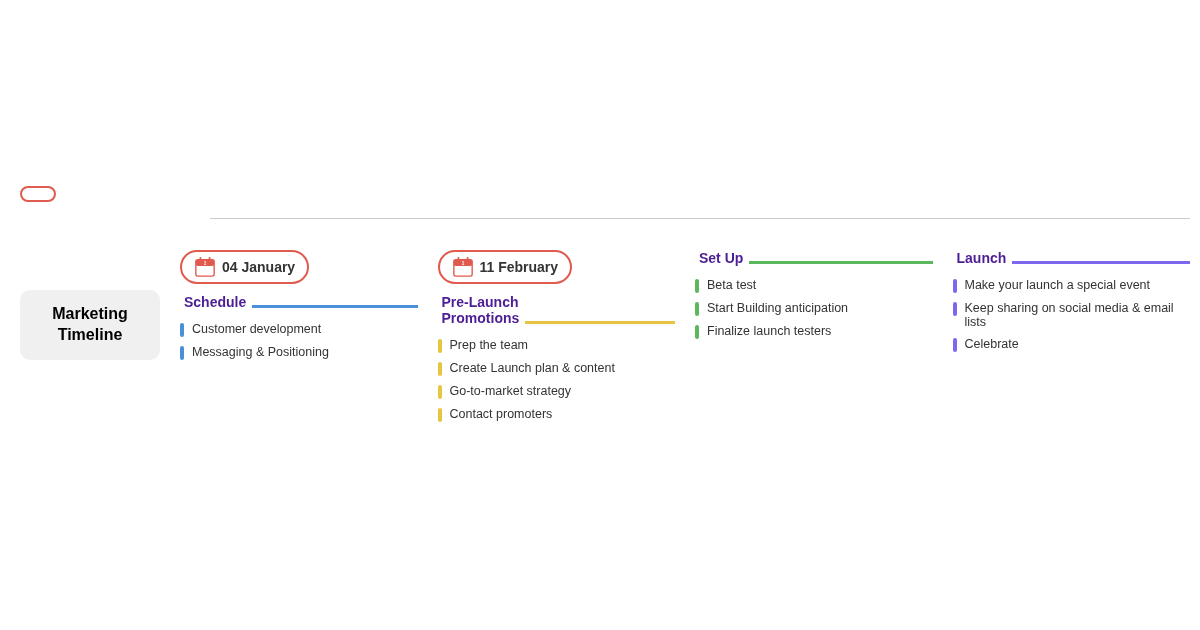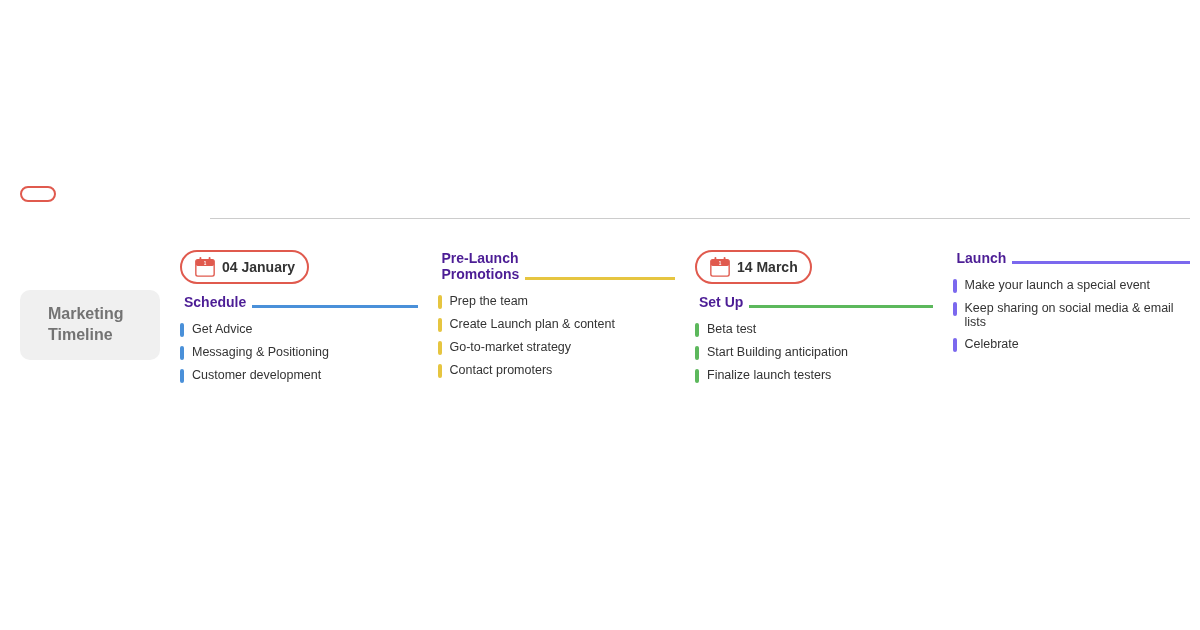--- a/index.html
+++ b/index.html
@@ -59,21 +59,22 @@
     .marketing-timeline {
       position: absolute;
       top: 290px;
       left: 20px;
       width: 140px;
       background: #f0f0f0;
       border-radius: 10px;
       padding: 14px 28px;
       font-size: 16px;
       font-weight: bold;
-      color: #737373;
+      color: #000000;
+      text-align: center;
       line-height: 1.3;
     }
 
     
     .columns {
       position: absolute;
       top: 250px;
       left: 170px;
       right: 0;
       display: flex;
@@ -203,61 +204,58 @@
       <text x="12" y="9.5" text-anchor="middle" fill="#fff" font-size="5" font-weight="bold" font-family="Arial">1</text>
     </svg>
     <span>04 January</span>
   </div>
         <div class="title-row">
           <div class="section-title">Schedule</div>
           <div class="title-line line-blue"></div>
         </div>
         <ul class="item-list bullet-blue">
           <li>
-            <span>Get Advice</span>
+            <span>Customer development</span>
           </li>
           <li>
             <span>Messaging &amp; Positioning</span>
-          </li>
-          <li>
-            <span>Customer development</span>
-          </li>
-        </ul>
-      </div>
-      <div class="column">
-        <div class="title-row">
-          <div class="section-title">Pre-Launch<br>Promotions</div>
-          <div class="title-line line-yellow"></div>
-        </div>
-        <ul class="item-list bullet-yellow">
-          <li>
-            <span>Prep the team</span>
-          </li>
-          <li>
-            <span>Create Launch plan &amp; content</span>
-          </li>
-          <li>
-            <span>Go-to-market strategy</span>
-          </li>
-          <li>
-            <span>Contact promoters</span>
           </li>
         </ul>
       </div>
       <div class="column">
         <div class="date-badge">
     <svg class="calendar-icon" viewBox="0 0 24 24" fill="none" xmlns="http://www.w3.org/2000/svg">
       <rect x="2" y="4" width="20" height="18" rx="2" fill="#fff" stroke="#e05a4e" stroke-width="1.5"></rect>
       <rect x="2" y="4" width="20" height="7" rx="2" fill="#e05a4e"></rect>
       <line x1="7" y1="2" x2="7" y2="7" stroke="#e05a4e" stroke-width="2" stroke-linecap="round"></line>
       <line x1="17" y1="2" x2="17" y2="7" stroke="#e05a4e" stroke-width="2" stroke-linecap="round"></line>
       <text x="12" y="9.5" text-anchor="middle" fill="#fff" font-size="5" font-weight="bold" font-family="Arial">1</text>
     </svg>
-    <span>14 March</span>
-  </div>
+    <span>11 February</span>
+  </div>
+        <div class="title-row">
+          <div class="section-title">Pre-Launch<br>Promotions</div>
+          <div class="title-line line-yellow"></div>
+        </div>
+        <ul class="item-list bullet-yellow">
+          <li>
+            <span>Prep the team</span>
+          </li>
+          <li>
+            <span>Create Launch plan &amp; content</span>
+          </li>
+          <li>
+            <span>Go-to-market strategy</span>
+          </li>
+          <li>
+            <span>Contact promoters</span>
+          </li>
+        </ul>
+      </div>
+      <div class="column">
         <div class="title-row">
           <div class="section-title">Set Up</div>
           <div class="title-line line-green"></div>
         </div>
         <ul class="item-list bullet-green">
           <li>
             <span>Beta test</span>
           </li>
           <li>
             <span>Start Building anticipation</span>

